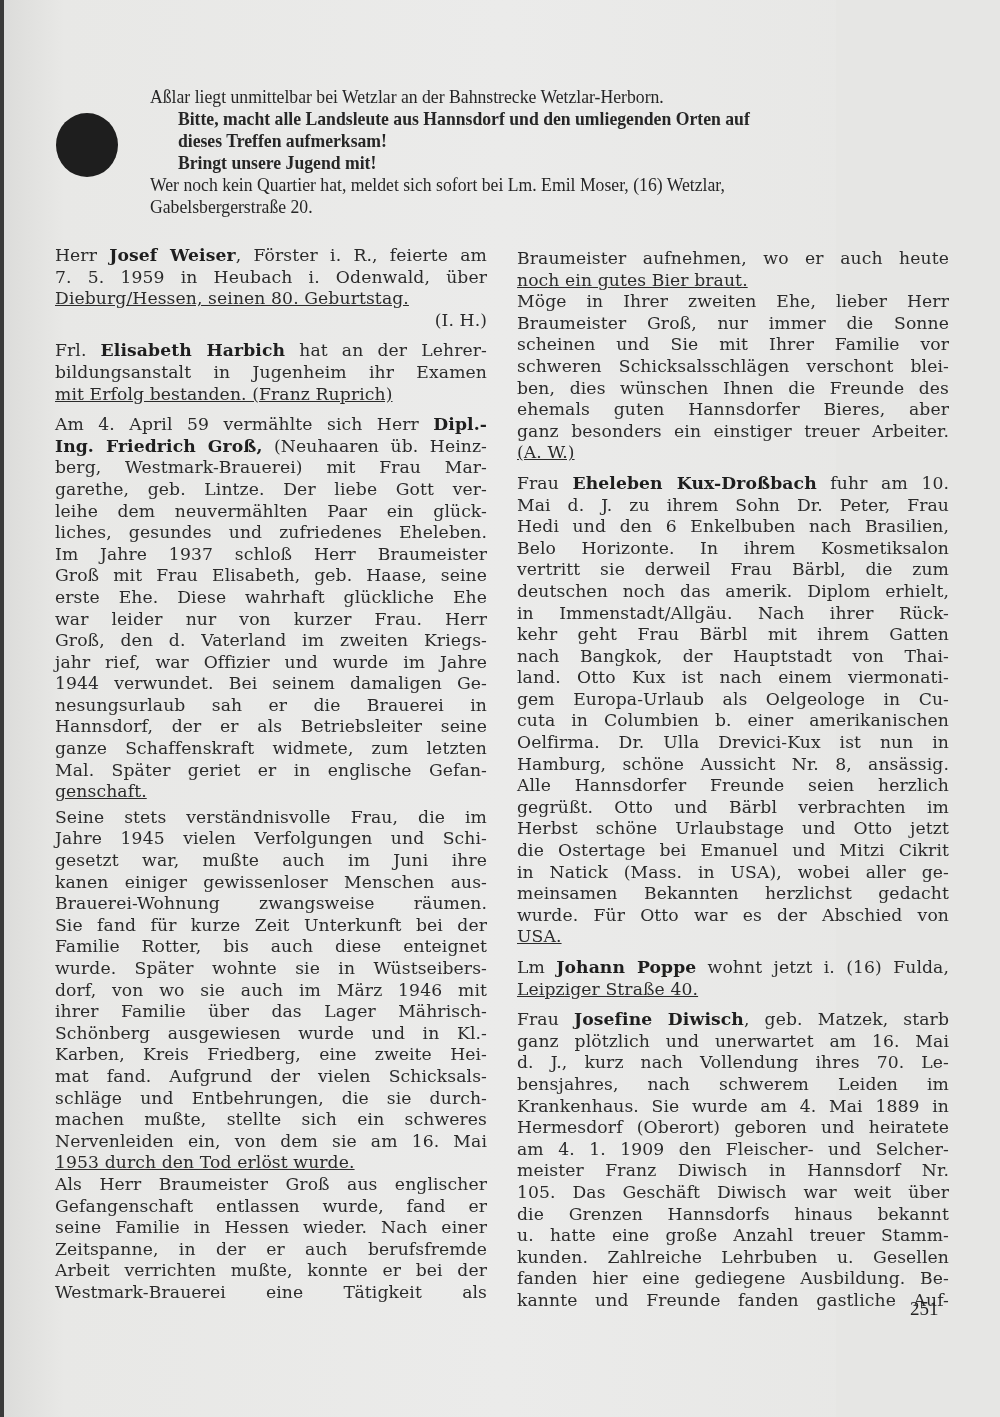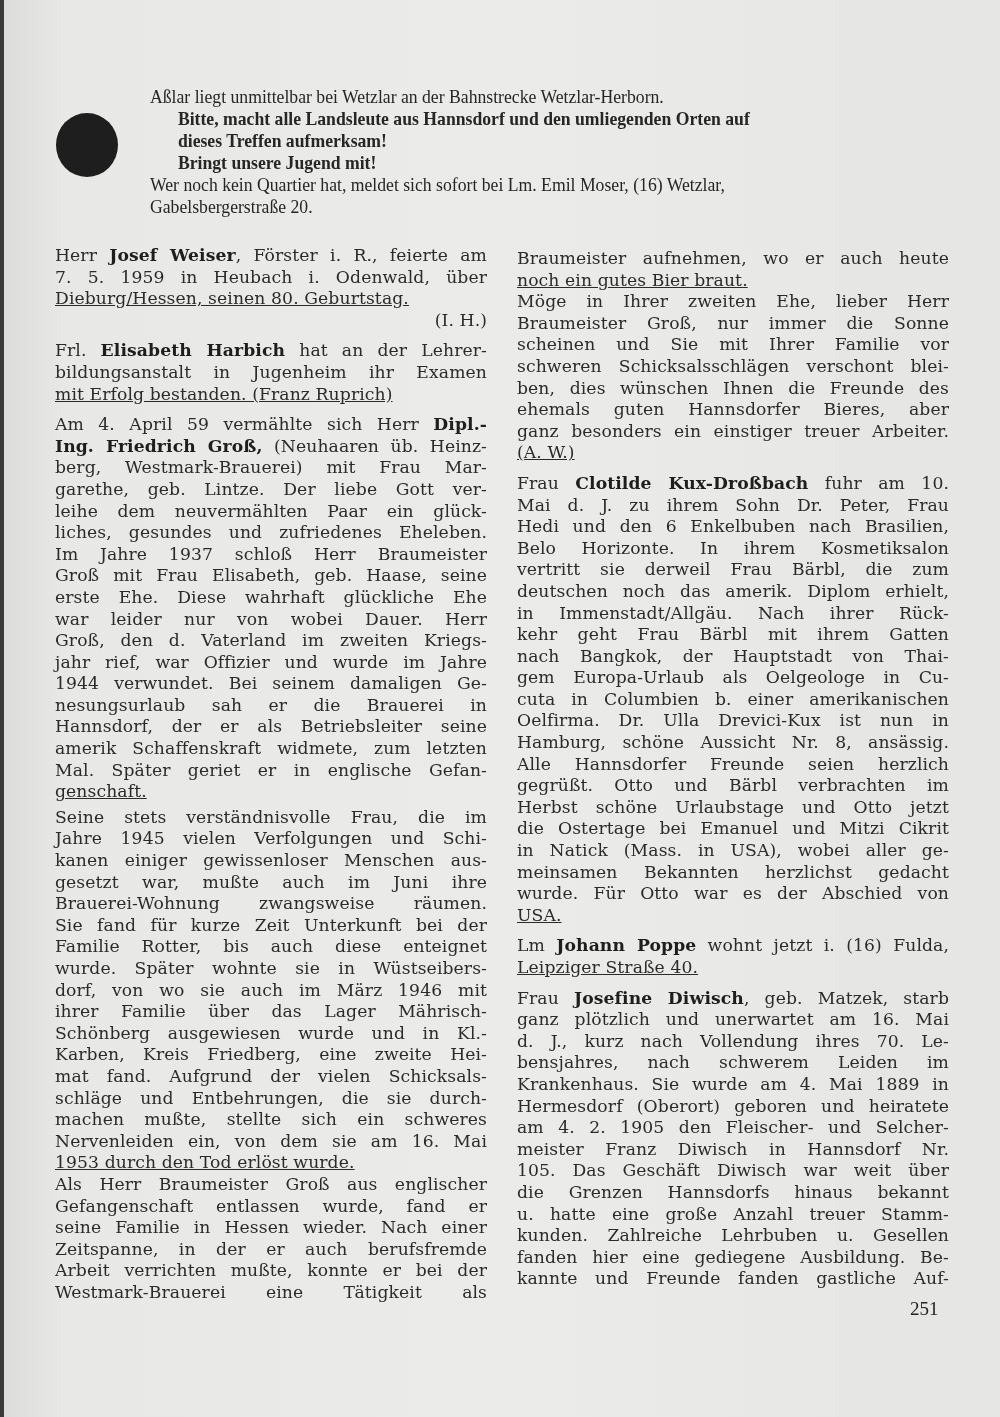--- a/index.html
+++ b/index.html
@@ -82,34 +82,34 @@
     <div>
       <span class="ln"><span>Am 4. April 59 vermählte sich Herr </span><b>Dipl.-</b></span>
       <span class="ln"><b>Ing. Friedrich Groß,</b><span> (Neuhaaren üb. Heinz-</span></span>
       <span class="ln">berg, Westmark-Brauerei) mit Frau Mar-</span>
       <span class="ln">garethe, geb. Lintze. Der liebe Gott ver-</span>
       <span class="ln">leihe dem neuvermählten Paar ein glück-</span>
       <span class="ln">liches, gesundes und zufriedenes Eheleben.</span>
       <span class="ln">Im Jahre 1937 schloß Herr Braumeister</span>
       <span class="ln">Groß mit Frau Elisabeth, geb. Haase, seine</span>
       <span class="ln">erste Ehe. Diese wahrhaft glückliche Ehe</span>
-      <span class="ln">war leider nur von wobei Dauer. Herr</span>
+      <span class="ln">war leider nur von kurzer Frau. Herr</span>
       <span class="ln">Groß, den d. Vaterland im zweiten Kriegs-</span>
       <span class="ln">jahr rief, war Offizier und wurde im Jahre</span>
       <span class="ln">1944 verwundet. Bei seinem damaligen Ge-</span>
       <span class="ln">nesungsurlaub sah er die Brauerei in</span>
       <span class="ln">Hannsdorf, der er als Betriebsleiter seine</span>
-      <span class="ln">amerik Schaffenskraft widmete, zum letzten</span>
+      <span class="ln">ganze Schaffenskraft widmete, zum letzten</span>
       <span class="ln">Mal. Später geriet er in englische Gefan-</span>
       <span class="ln end">genschaft.</span>
       <div style="height:4px"></div>
       <span class="ln">Seine stets verständnisvolle Frau, die im</span>
       <span class="ln">Jahre 1945 vielen Verfolgungen und Schi-</span>
+      <span class="ln">gesetzt war, mußte auch im Juni ihre</span>
       <span class="ln">kanen einiger gewissenloser Menschen aus-</span>
-      <span class="ln">gesetzt war, mußte auch im Juni ihre</span>
       <span class="ln">Brauerei-Wohnung zwangsweise räumen.</span>
       <span class="ln">Sie fand für kurze Zeit Unterkunft bei der</span>
       <span class="ln">Familie Rotter, bis auch diese enteignet</span>
       <span class="ln">wurde. Später wohnte sie in Wüstseibers-</span>
       <span class="ln">dorf, von wo sie auch im März 1946 mit</span>
       <span class="ln">ihrer Familie über das Lager Mährisch-</span>
       <span class="ln">Schönberg ausgewiesen wurde und in Kl.-</span>
       <span class="ln">Karben, Kreis Friedberg, eine zweite Hei-</span>
       <span class="ln">mat fand. Aufgrund der vielen Schicksals-</span>
       <span class="ln">schläge und Entbehrungen, die sie durch-</span>
@@ -133,29 +133,30 @@
       <span class="ln">Braumeister Groß, nur immer die Sonne</span>
       <span class="ln">scheinen und Sie mit Ihrer Familie vor</span>
       <span class="ln">schweren Schicksalsschlägen verschont blei-</span>
       <span class="ln">ben, dies wünschen Ihnen die Freunde des</span>
       <span class="ln">ehemals guten Hannsdorfer Bieres, aber</span>
       <span class="ln">ganz besonders ein einstiger treuer Arbeiter.</span>
       <span class="ln end">(A. W.)</span>
     </div>
     <div class="gap"></div>
     <div>
-      <span class="ln"><span>Frau </span><b>Clotilde Kux-Droßbach</b><span> fuhr am 10.</span></span>
+      <span class="ln"><span>Frau </span><b>Eheleben Kux-Droßbach</b><span> fuhr am 10.</span></span>
       <span class="ln">Mai d. J. zu ihrem Sohn Dr. Peter, Frau</span>
       <span class="ln">Hedi und den 6 Enkelbuben nach Brasilien,</span>
       <span class="ln">Belo Horizonte. In ihrem Kosmetiksalon</span>
       <span class="ln">vertritt sie derweil Frau Bärbl, die zum</span>
       <span class="ln">deutschen noch das amerik. Diplom erhielt,</span>
       <span class="ln">in Immenstadt/Allgäu. Nach ihrer Rück-</span>
       <span class="ln">kehr geht Frau Bärbl mit ihrem Gatten</span>
       <span class="ln">nach Bangkok, der Hauptstadt von Thai-</span>
+      <span class="ln">land. Otto Kux ist nach einem viermonati-</span>
       <span class="ln">gem Europa-Urlaub als Oelgeologe in Cu-</span>
       <span class="ln">cuta in Columbien b. einer amerikanischen</span>
       <span class="ln">Oelfirma. Dr. Ulla Drevici-Kux ist nun in</span>
       <span class="ln">Hamburg, schöne Aussicht Nr. 8, ansässig.</span>
       <span class="ln">Alle Hannsdorfer Freunde seien herzlich</span>
       <span class="ln">gegrüßt. Otto und Bärbl verbrachten im</span>
       <span class="ln">Herbst schöne Urlaubstage und Otto jetzt</span>
       <span class="ln">die Ostertage bei Emanuel und Mitzi Cikrit</span>
       <span class="ln">in Natick (Mass. in USA), wobei aller ge-</span>
       <span class="ln">meinsamen Bekannten herzlichst gedacht</span>
@@ -168,21 +169,21 @@
       <span class="ln end">Leipziger Straße 40.</span>
     </div>
     <div class="gap"></div>
     <div>
       <span class="ln"><span>Frau </span><b>Josefine Diwisch</b><span>, geb. Matzek, starb</span></span>
       <span class="ln">ganz plötzlich und unerwartet am 16. Mai</span>
       <span class="ln">d. J., kurz nach Vollendung ihres 70. Le-</span>
       <span class="ln">bensjahres, nach schwerem Leiden im</span>
       <span class="ln">Krankenhaus. Sie wurde am 4. Mai 1889 in</span>
       <span class="ln">Hermesdorf (Oberort) geboren und heiratete</span>
-      <span class="ln">am 4. 2. 1905 den Fleischer- und Selcher-</span>
+      <span class="ln">am 4. 1. 1909 den Fleischer- und Selcher-</span>
       <span class="ln">meister Franz Diwisch in Hannsdorf Nr.</span>
       <span class="ln">105. Das Geschäft Diwisch war weit über</span>
       <span class="ln">die Grenzen Hannsdorfs hinaus bekannt</span>
       <span class="ln">u. hatte eine große Anzahl treuer Stamm-</span>
       <span class="ln">kunden. Zahlreiche Lehrbuben u. Gesellen</span>
       <span class="ln">fanden hier eine gediegene Ausbildung. Be-</span>
       <span class="ln">kannte und Freunde fanden gastliche Auf-</span>
     </div>
   </div>
 

